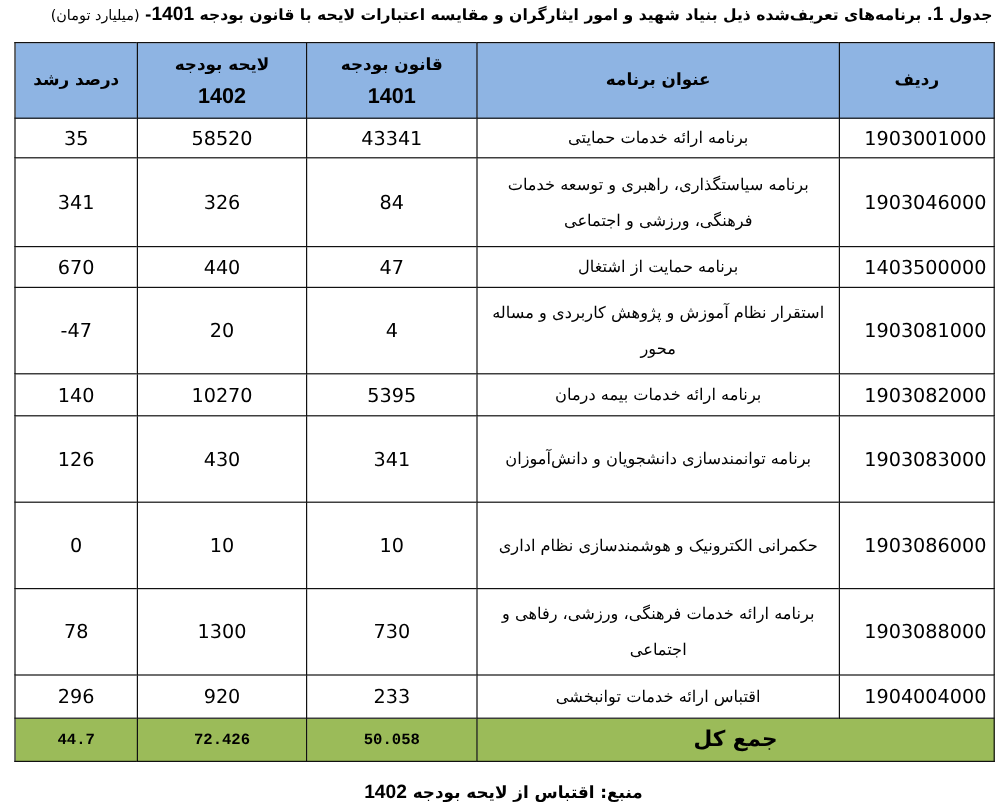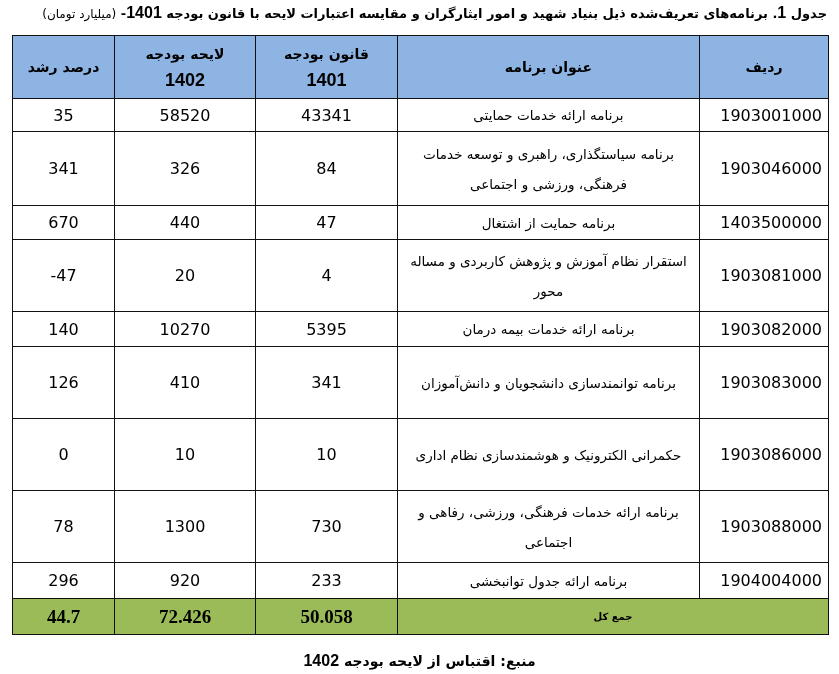--- a/index.html
+++ b/index.html
@@ -87,26 +87,26 @@
     tr.r6 td { height: 71px; }
     tr.r7 td { height: 71px; }
     tr.r8 td { height: 71px; }
     tr.r9 td { height: 35px; }
     tr.total td {
       background: #9bbb59;
       height: 35px;
       font-weight: bold;
     }
     tr.total td.num {
-      font-family: Liberation Serif, serif;
-      font-size: 19px;
+      font-family: Liberation Mono, monospace;
+      font-size: 13px;
       font-weight: bold;
     }
     tr.total td.title {
-      font-size: 10px;
+      font-size: 18px;
       margin-top: 20px;
     }
     .source {
       position: absolute;
       top: 650px;
       left: 0;
       width: 839px;
       text-align: center;
       direction: rtl;
       font-size: 14px;
@@ -180,40 +180,40 @@
       <td class="code">1903082000</td>
       <td class="title">برنامه ارائه خدمات بیمه درمان</td>
       <td class="num">5395</td>
       <td class="num">10270</td>
       <td class="num">140</td>
     </tr>
     <tr class="r6">
       <td class="code">1903083000</td>
       <td class="title">برنامه توانمندسازی دانشجویان و دانش‌آموزان</td>
       <td class="num">341</td>
-      <td class="num">410</td>
+      <td class="num">430</td>
       <td class="num">126</td>
     </tr>
     <tr class="r7">
       <td class="code">1903086000</td>
       <td class="title">حکمرانی الکترونیک و هوشمندسازی نظام اداری</td>
       <td class="num">10</td>
       <td class="num">10</td>
       <td class="num">0</td>
     </tr>
     <tr class="r8">
       <td class="code">1903088000</td>
       <td class="title">برنامه ارائه خدمات فرهنگی، ورزشی، رفاهی و اجتماعی</td>
       <td class="num">730</td>
       <td class="num">1300</td>
       <td class="num">78</td>
     </tr>
     <tr class="r9">
       <td class="code">1904004000</td>
-      <td class="title">برنامه ارائه جدول توانبخشی</td>
+      <td class="title">اقتباس ارائه خدمات توانبخشی</td>
       <td class="num">233</td>
       <td class="num">920</td>
       <td class="num">296</td>
     </tr>
     <tr class="total">
       <td class="title" colspan="2">جمع کل</td>
       <td class="num">50.058</td>
       <td class="num">72.426</td>
       <td class="num">44.7</td>
     </tr>

